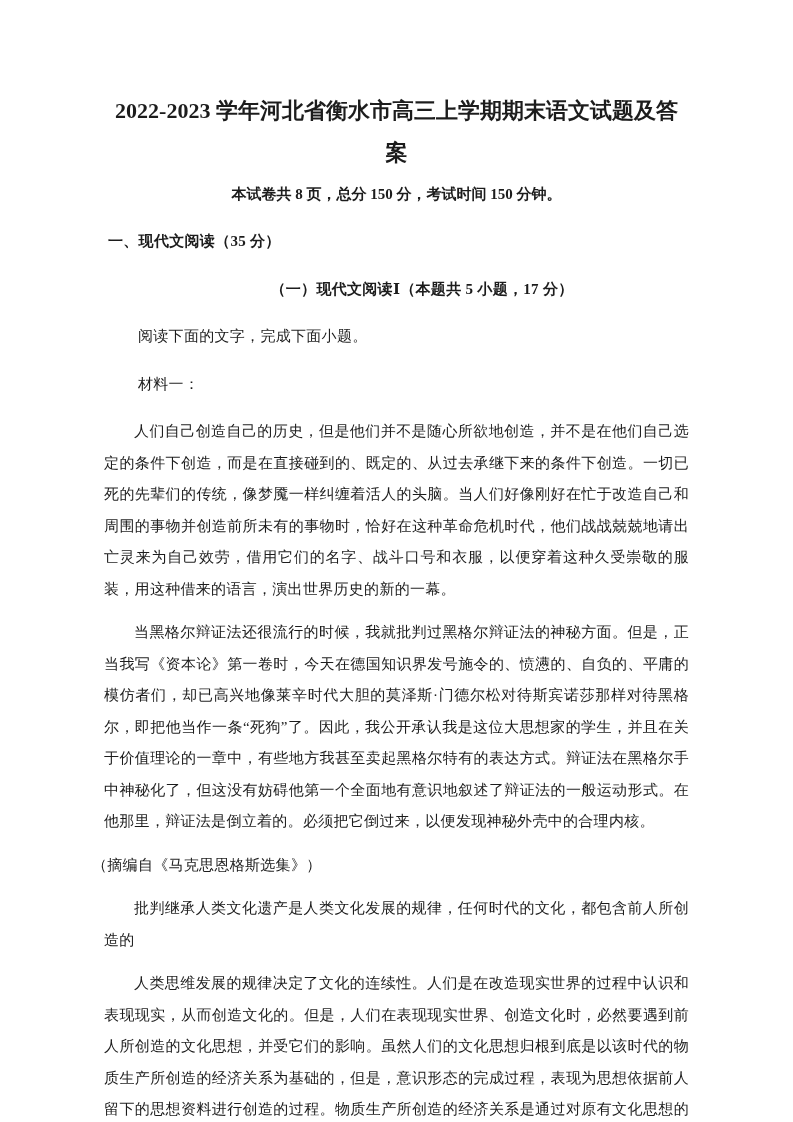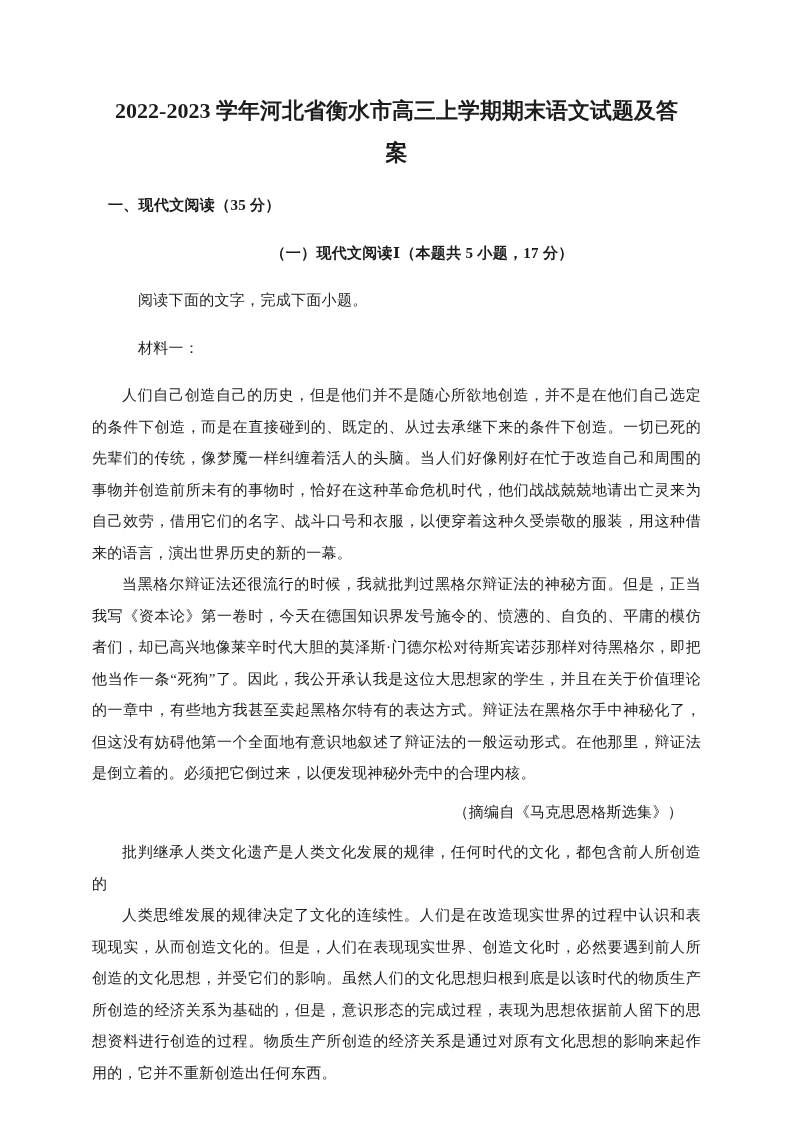--- a/index.html
+++ b/index.html
@@ -47,37 +47,36 @@
     font-weight: 700;
     margin: 16px;
     padding-left: 51px;
     text-align: center;
   }
   .line-indent {
     margin: 16px;
     text-indent: 2em;
   }
   .para {
-    margin: 0;
+    margin: 12px;
     text-indent: 2em;
     text-align: justify;
   }
   .source-line {
-    margin: 8px;
-    text-align: right;
+    margin: 0;
     padding-right: 10px;
-    font-family: Liberation Mono, monospace;
   }
 </style>
 </head>
 <body>
 
 <div class="page">
   <h1 class="doc-title">2022-2023 学年河北省衡水市高三上学期期末语文试题及答案</h1>
 
+  <p class="exam-info">本试卷共 8 页，总分 150 分，考试时间 150 分钟。</p>
 
   <div class="body-text">
     <p class="section-heading">一、现代文阅读（35 分）</p>
 
     <p class="subsection-heading">（一）现代文阅读Ⅰ（本题共 5 小题，17 分）</p>
 
     <p class="line-indent">阅读下面的文字，完成下面小题。</p>
 
     <p class="line-indent">材料一：</p>
 

